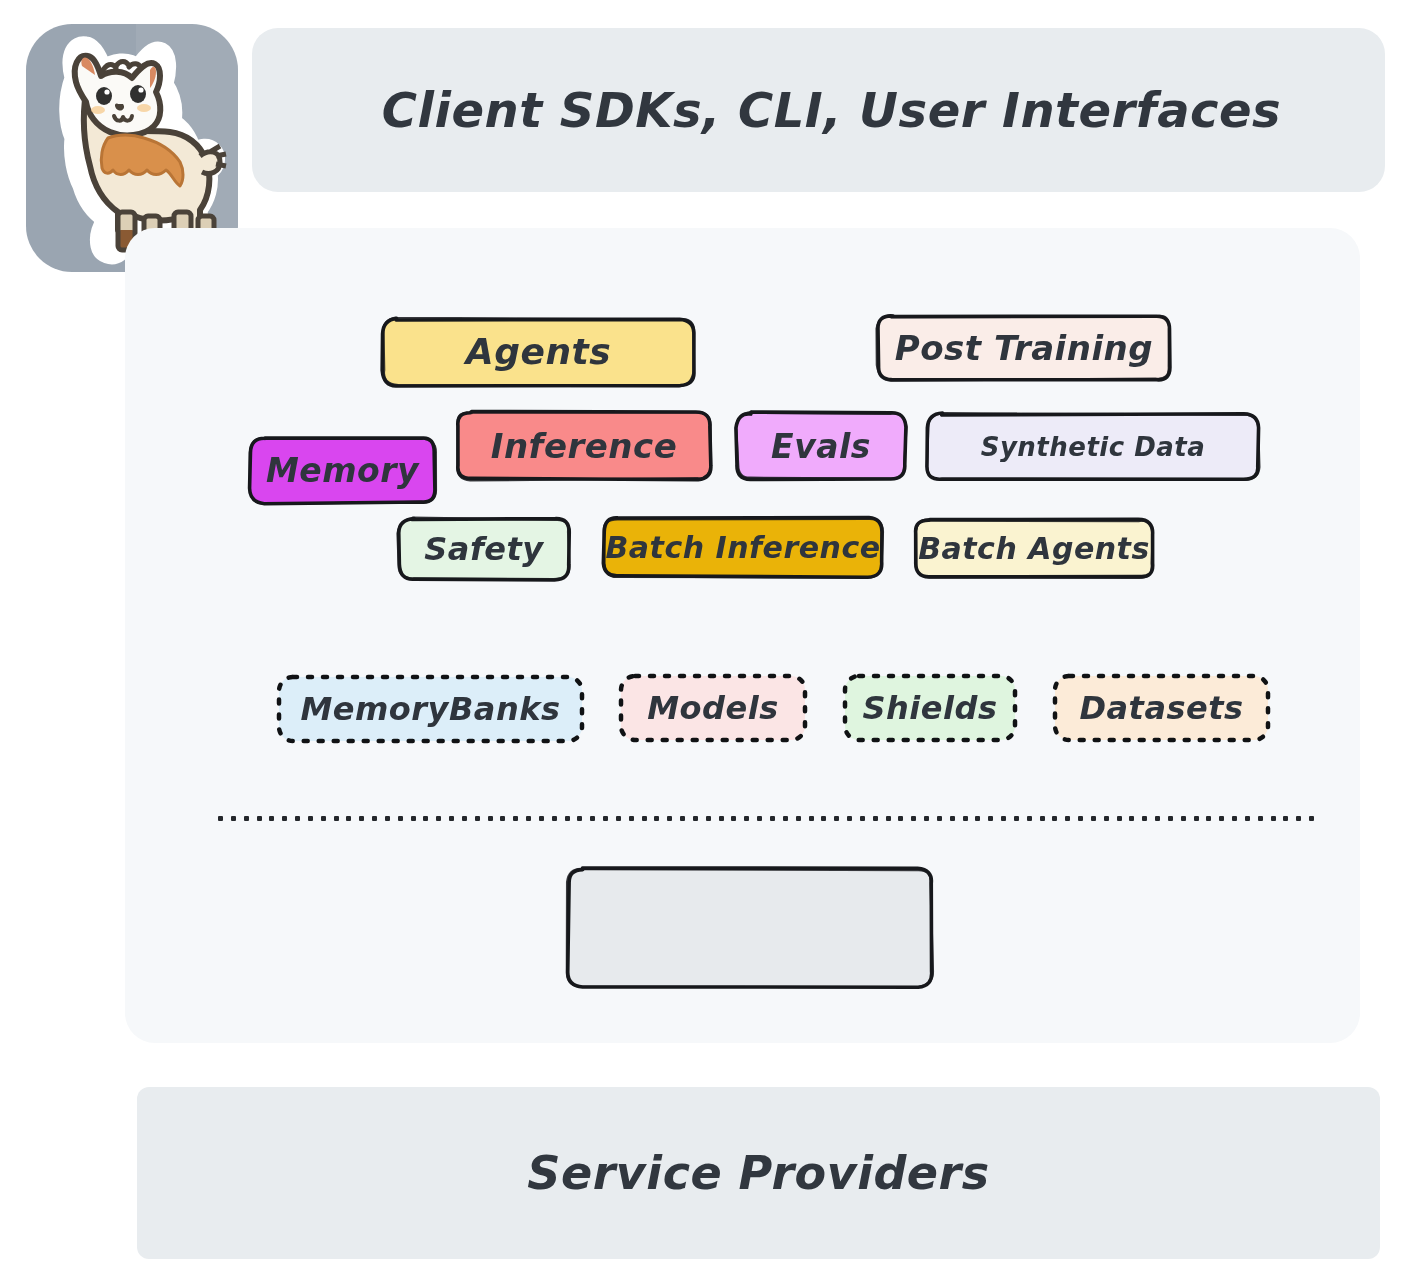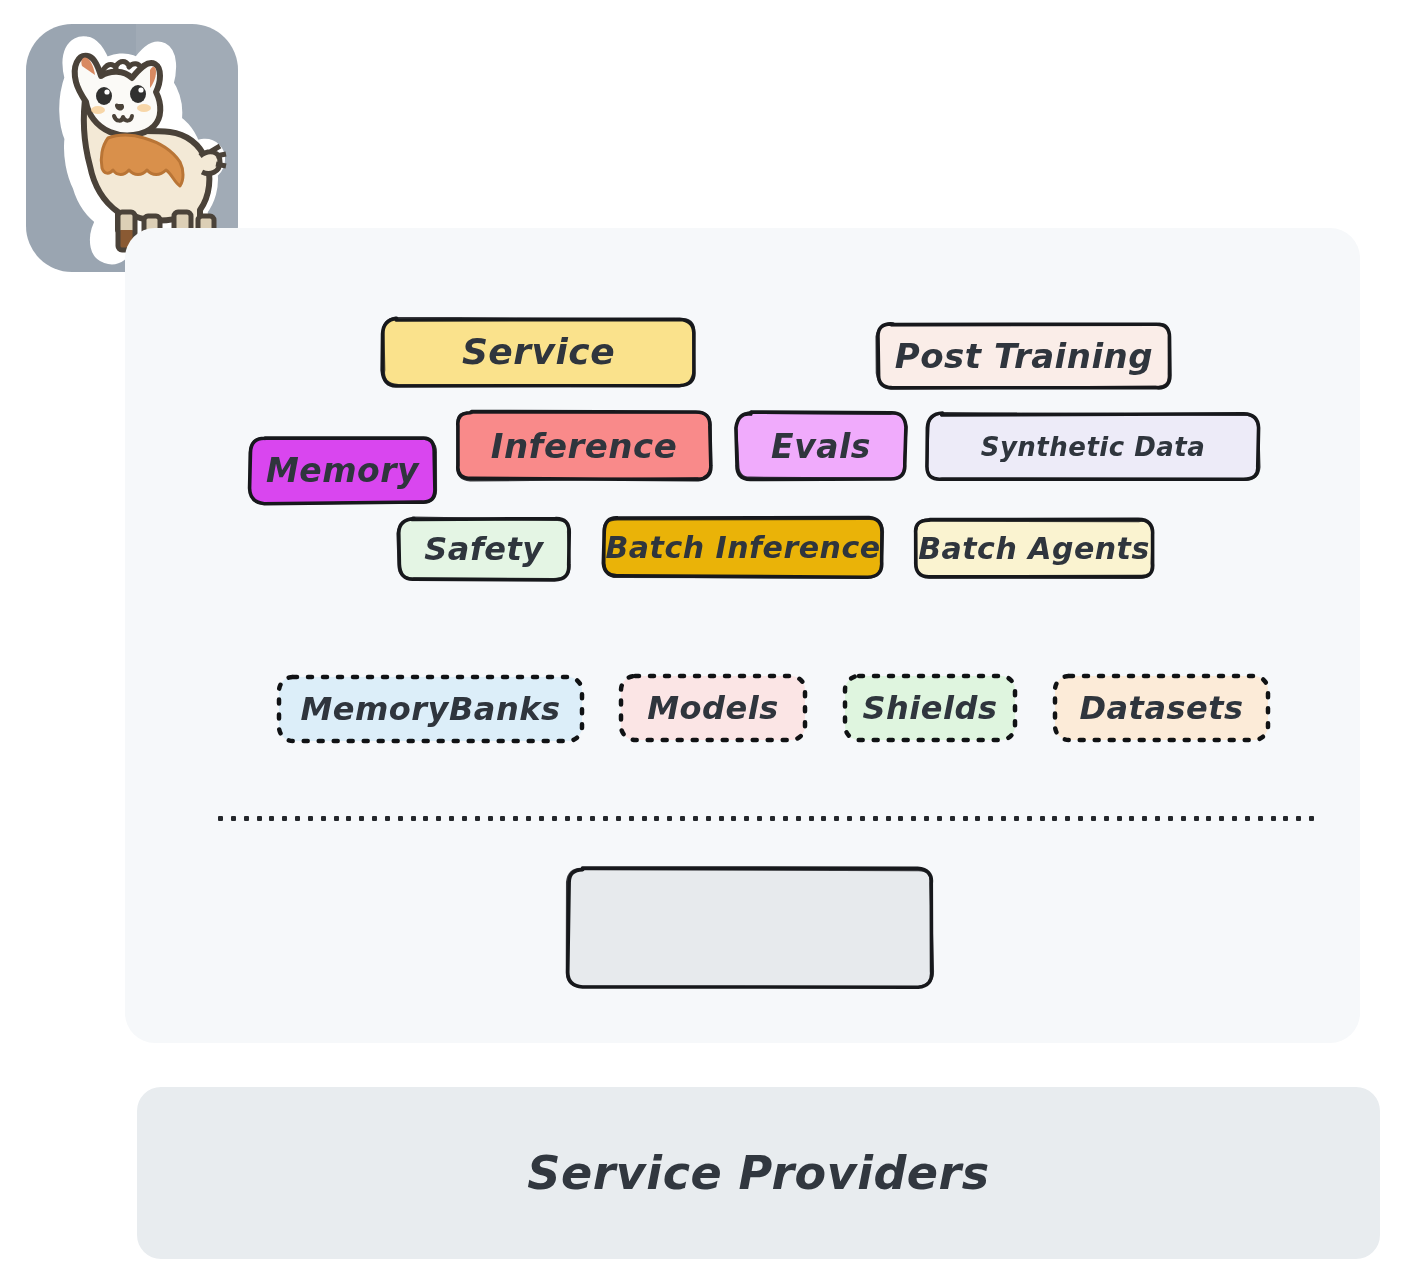--- a/index.html
+++ b/index.html
@@ -151,40 +151,43 @@
   }
 
   
   #providers-bar {
     position: absolute;
     left: 137px;
     top: 1087px;
     width: 1243px;
     height: 172px;
     background: #e8ecef;
-    border-radius: 24px;
+    border-radius: 12px;
   }
   #providers-title {
     position: absolute;
     left: 0;
     top: 0;
     width: 100%;
     height: 100%;
     display: flex;
     align-items: center;
     justify-content: center;
     font-size: 46px;
     color: #31373f;
   }
 </style>
 </head>
 <body>
 
 <div id="canvas">
 
+  <div id="header-bar">
+    <div id="header-title" class="hand">Client SDKs, CLI, User Interfaces</div>
+  </div>
 
   <div id="logo-tile">
     <div class="tile-shade"></div>
     <svg id="logo-llama" viewBox="0 0 196 232">
 
       <g>
         <path d="M38 44 C32 20 40 8 52 10 C60 11 66 22 70 34
                  C78 26 94 24 104 32 C112 20 120 12 128 16 C136 20 136 36 132 50
                  C140 62 142 76 140 88 C148 92 156 102 160 116
                  C166 112 174 110 180 116 C186 122 184 134 176 138
@@ -275,23 +278,23 @@
             <path d="M 20.71713305898491 4.730809327846365
             L 303.7337860082304 6.019890260631001
             Q 317.0755418381344 5.290864197530864 317.2041289437586 18.479533607681756
             L 316.61831275720164 57.40318244170096
             Q 315.4761179698217 71.84946502057613 301.9503840877915 73.39862825788752
             L 21.317654320987653 72.17906721536352
             Q 4.98039780521262 70.95621399176954 7.222565157750343 56.95475994513031
             L 6.498477366255144 20.214211248285324
             Q 5.455048010973937 6.877777777777778 18.487338820301783 4.6145953360768175 Z" stroke-width="2.2" opacity="0.85"></path>
           </svg>
-        <span class="box-label hand" style="font-size: 36px;">Service</span>
-      </div>
-      <div class="box" style="left: 878px; top: 316px; width: 292px; height: 64px; background: rgb(250, 237, 232); margin-top: 8px;">
+        <span class="box-label hand" style="font-size: 36px;">Agents</span>
+      </div>
+      <div class="box" style="left: 878px; top: 316px; width: 292px; height: 64px; background: rgb(250, 237, 232);">
         <svg class="rough" viewBox="0 0 304 76" preserveAspectRatio="none">
             <path d="M 18.927345679012348 6.5493312757201645
             L 284.237366255144 6.25070987654321
             Q 297.5597325102881 5.979248971193416 297.5018518518518 19.231244855967077
             L 297.91557613168726 56.08077160493827
             Q 298.5638683127572 71.04634773662552 284.58746913580245 69.75760288065844
             L 19.57156378600823 69.62194444444444
             Q 6.212448559670782 68.89122427983538 6.584197530864198 56.52840534979424
             L 6.005329218106996 19.67422839506173
             Q 5.305473251028807 5.113878600823045 20.292037037037037 5.943652263374486 Z" stroke-width="3.6"></path>

